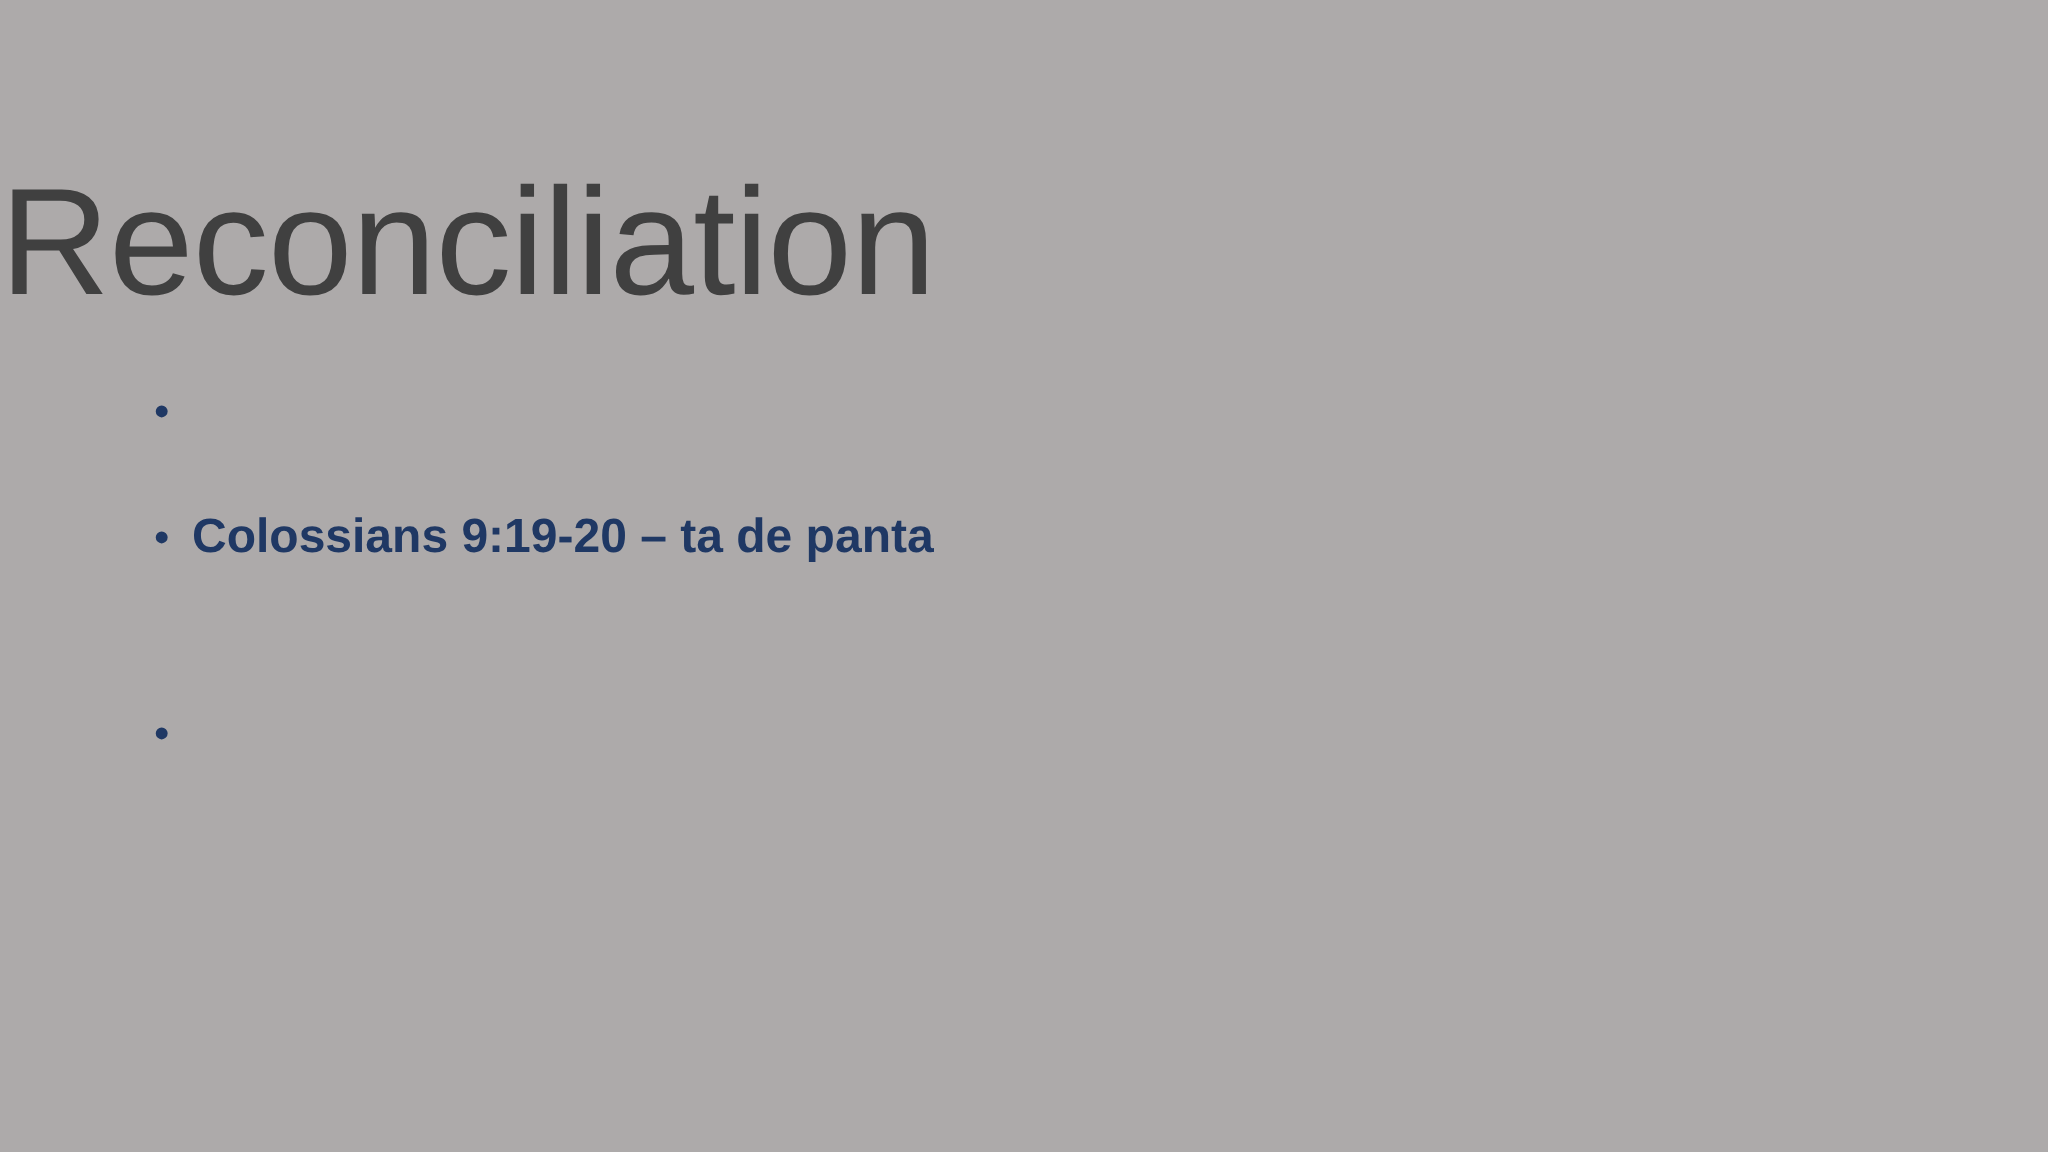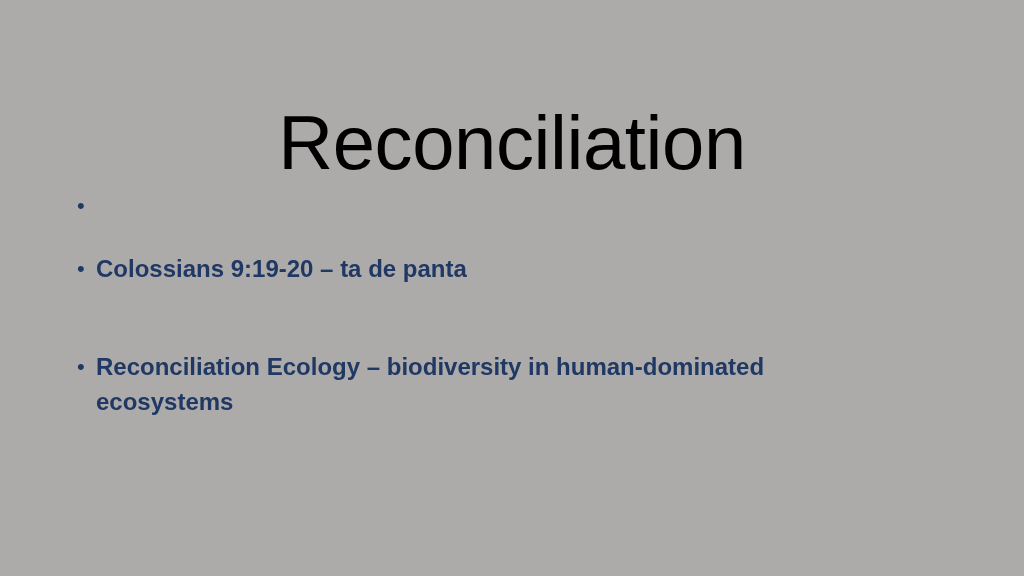--- a/index.html
+++ b/index.html
@@ -15,24 +15,23 @@
   #slide {
     position: relative;
     width: 1024px;
     height: 576px;
     background: #ADAAAA;
     box-sizing: border-box;
   }
   #slide-title {
     position: absolute;
     left: 0;
-    top: 51px;
+    top: 30px;
     width: 1024px;
-    text-align: center;
-    color: #000000;
+    color: #404040;
     font-family: "Liberation Sans", sans-serif;
     font-size: 76px;
     font-weight: 400;
     line-height: 1.08;
     letter-spacing: -0.4px;
     white-space: nowrap;
   }
   #body-list {
     position: absolute;
     left: 72px;
@@ -88,18 +87,17 @@
       <span class="bullet-marker">•</span>
     </li>
 
     <li class="bullet-item">
       <span class="bullet-marker">•</span>
       <span class="bullet-text">Colossians 9:19-20 – </span><span class="em-phrase">ta de panta</span>
     </li>
 
     <li class="bullet-item">
       <span class="bullet-marker">•</span>
-      <span class="bullet-text">Reconciliation Ecology – biodiversity in human-dominated ecosystems</span>
     </li>
 
   </ul>
 
 </div>
 
 </body></html>

